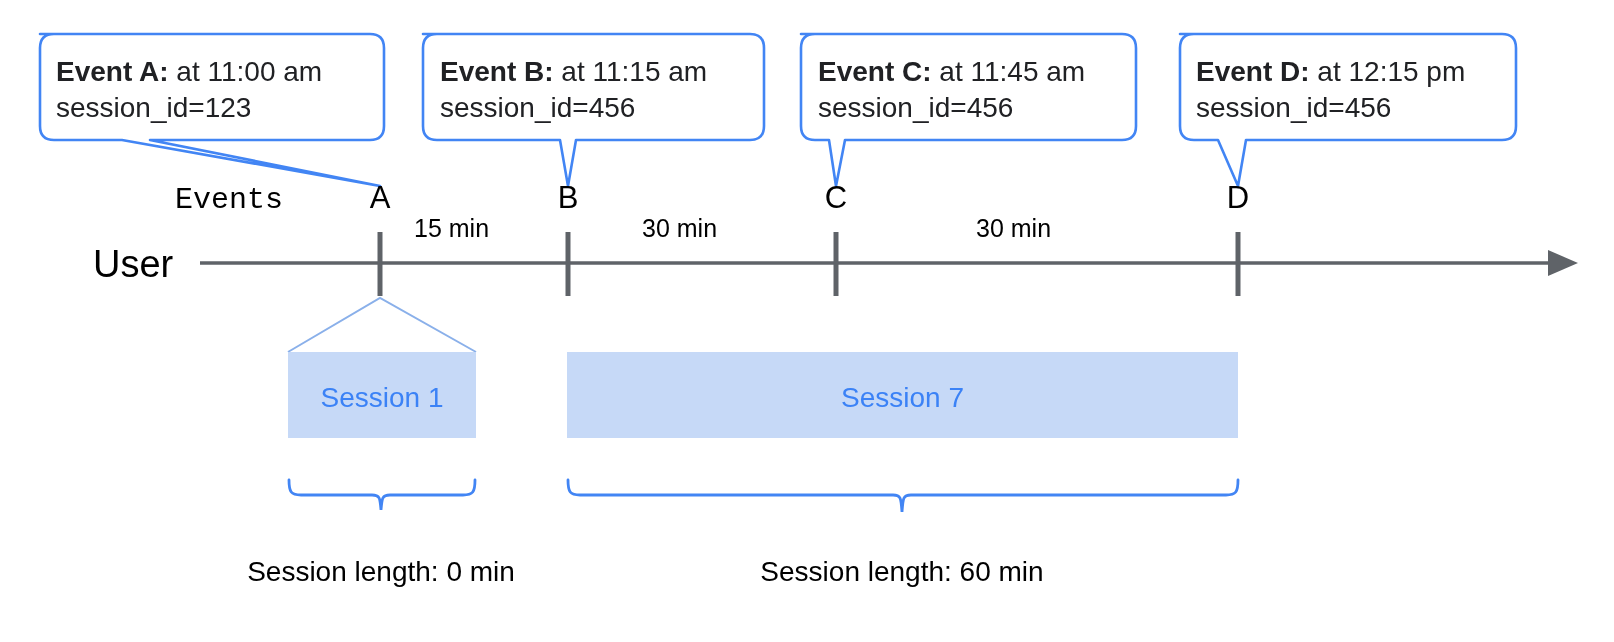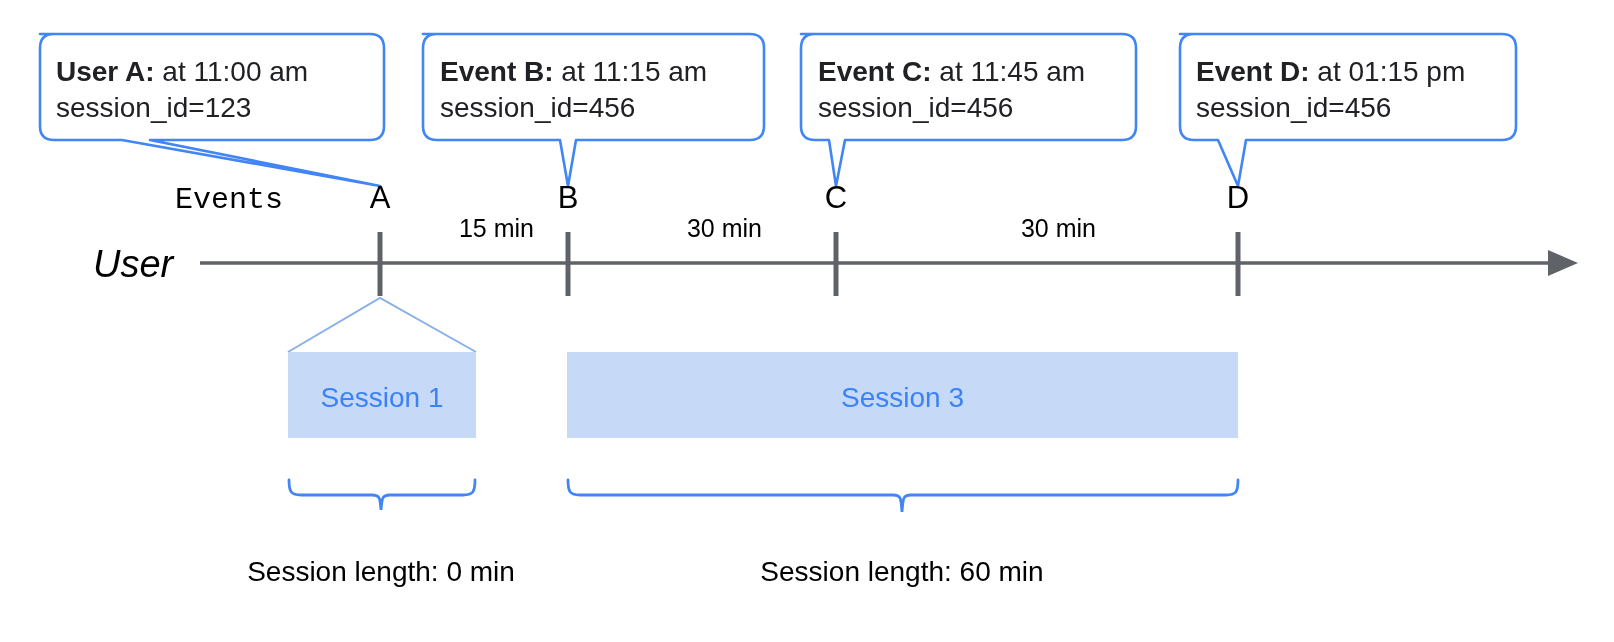--- a/index.html
+++ b/index.html
@@ -56,21 +56,21 @@
 
   .marker-label {
     font-size: 31px;
     color: #000000;
     text-align: center;
   }
 
   .gap-label {
     font-size: 25px;
     color: #000000;
-    text-align: right;
+    text-align: left;
   }
 
   .session-label {
     font-size: 28px;
     color: #3b82f6;
     text-align: center;
   }
 
   .length-label {
     font-size: 28px;
@@ -140,51 +140,51 @@
                L 893 495
                C 901 495, 901 498, 902 512
                C 903 498, 903 495, 911 495
                L 1226 495
                C 1236 495, 1238 492, 1238 480" fill="none" stroke="#4285f4" stroke-width="2.8" stroke-linecap="round"></path>
     </g>
 
   </svg>
 
   <div class="txt callout-text" style="left:56px; top:54px; width:320px;">
-    <span class="lbl">User A:</span><span> at 11:00 am</span>
+    <span class="lbl">Event A:</span><span> at 11:00 am</span>
     <span class="callout-line2">session_id=123</span>
   </div>
 
   <div class="txt callout-text" style="left:440px; top:54px; width:320px;">
     <span class="lbl">Event B:</span><span> at 11:15 am</span>
     <span class="callout-line2">session_id=456</span>
   </div>
 
   <div class="txt callout-text" style="left:818px; top:54px; width:320px;">
     <span class="lbl">Event C:</span><span> at 11:45 am</span>
     <span class="callout-line2">session_id=456</span>
   </div>
 
   <div class="txt callout-text" style="left:1196px; top:54px; width:320px;">
-    <span class="lbl">Event D:</span><span> at 01:15 pm</span>
+    <span class="lbl">Event D:</span><span> at 12:15 pm</span>
     <span class="callout-line2">session_id=456</span>
   </div>
 
   <div class="txt axis-row-label" style="left:175px; top:181px;font-family:Liberation Mono, monospace;">Events</div>
 
-  <div class="txt axis-row-label big" style="left:93px; top:240px;font-style:italic;">User</div>
+  <div class="txt axis-row-label big" style="left:93px; top:240px;">User</div>
 
   <div class="txt marker-label" style="left:360px; top:178px; width:40px;">A</div>
   <div class="txt marker-label" style="left:548px; top:178px; width:40px;">B</div>
   <div class="txt marker-label" style="left:816px; top:178px; width:40px;">C</div>
   <div class="txt marker-label" style="left:1218px; top:178px; width:40px;">D</div>
 
   <div class="txt gap-label" style="left:414px; top:212px; width:120px;">15 min</div>
   <div class="txt gap-label" style="left:642px; top:212px; width:120px;">30 min</div>
   <div class="txt gap-label" style="left:976px; top:212px; width:120px;">30 min</div>
 
   <div class="txt session-label" style="left:288px; top:380px; width:188px;">Session 1</div>
-  <div class="txt session-label" style="left:567px; top:380px; width:671px;">Session 3</div>
+  <div class="txt session-label" style="left:567px; top:380px; width:671px;">Session 7</div>
 
   <div class="txt length-label" style="left:231px; top:554px; width:300px;">Session length: 0 min</div>
   <div class="txt length-label" style="left:752px; top:554px; width:300px;">Session length: 60 min</div>
 
 </div>
 
 </body></html>

